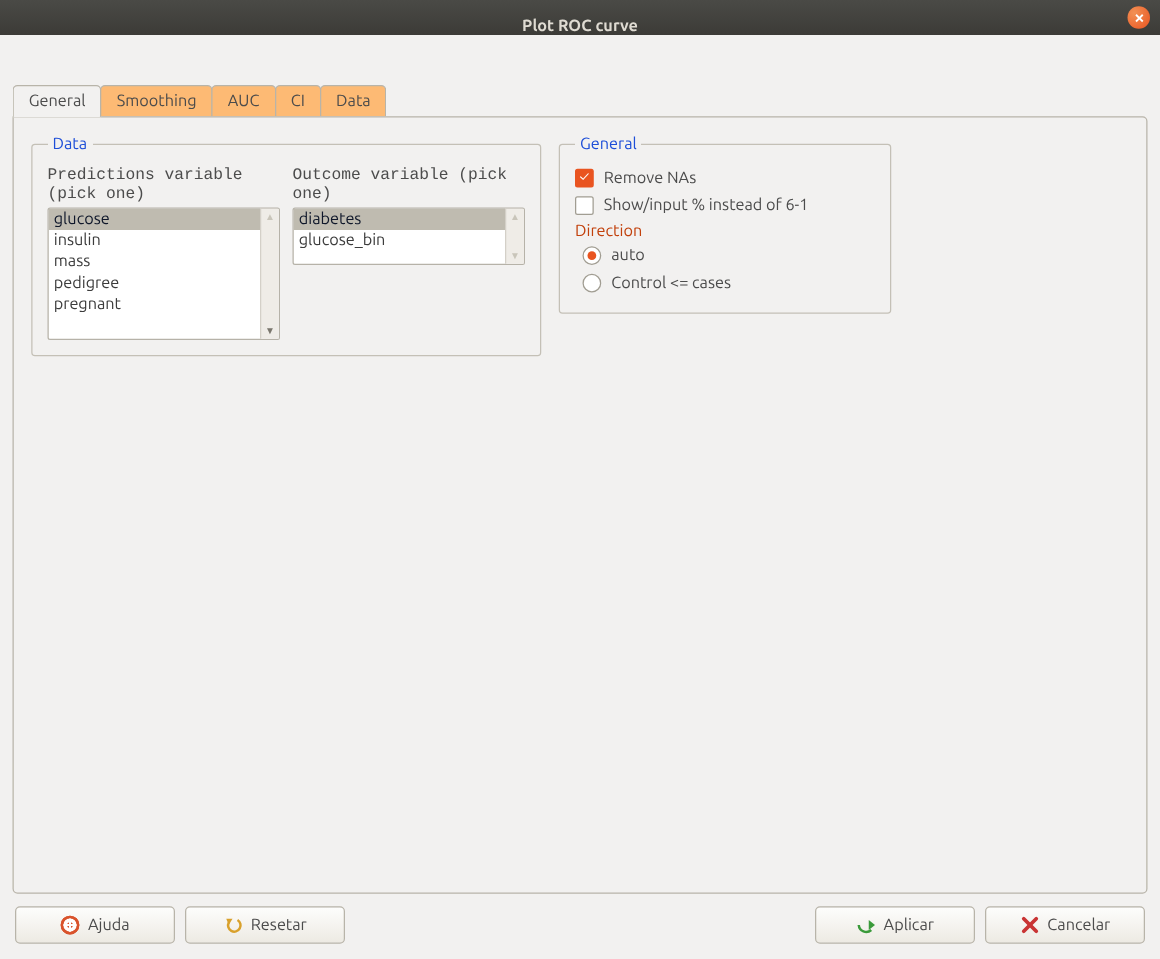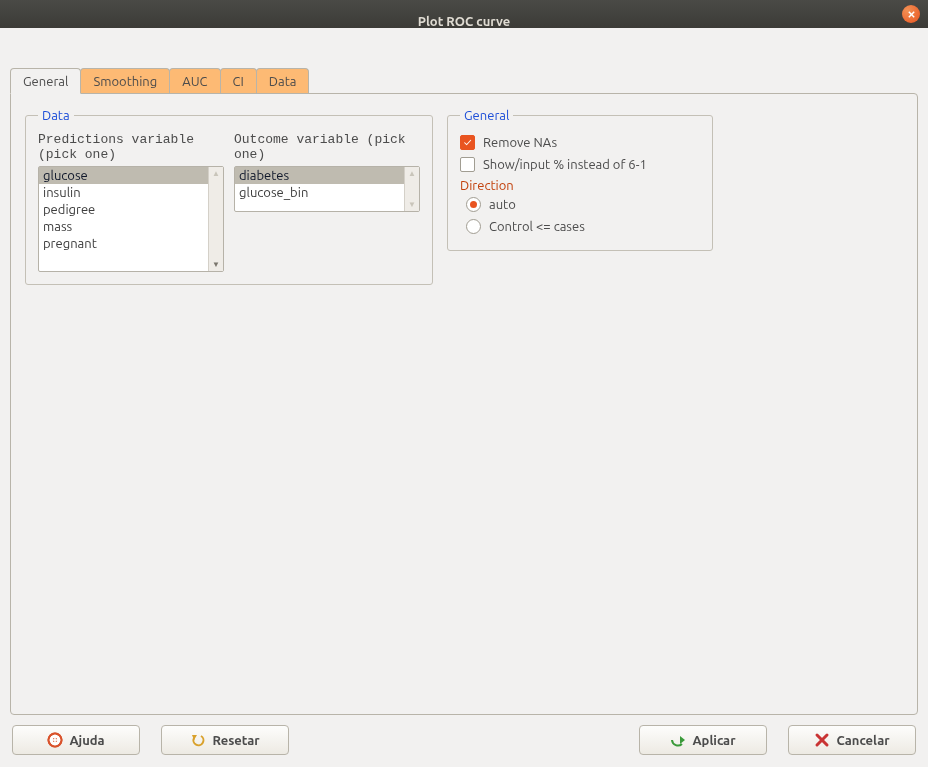--- a/index.html
+++ b/index.html
@@ -127,22 +127,21 @@
 .opt-row .chk, .opt-row .rad { width: 15px; height: 15px; margin-right: 8px; border: 1px solid #a19d92; border-radius: 2px; background: #fff; display: inline-flex; align-items: center; justify-content: center; font-size: 11px; color: #fff; }
 .opt-row .chk.checked { background: #e95420; border-color: #e95420; }
 .opt-row .rad { border-radius: 50%; }
 .opt-row .rad.checked::after { content: ""; width: 7px; height: 7px; border-radius: 50%; background: #e95420; }
 .opt-heading { font-size: 13px; color: #c2410c; margin: 4px 0 2px 0; }
 .radio-group .opt-row { margin-left: 6px; }
 
 .button-bar {
   display: flex;
   padding: 10px 2px 2px 2px;
-  gap: 21px;
-  font-weight: bold;
+  gap: 8px;
 }
 .button-bar .spacer { flex: 1; }
 .btn {
   min-width: 128px;
   height: 30px;
   border: 1px solid #b8b4a9;
   border-radius: 4px;
   background: linear-gradient(#fdfdfc, #edeae3);
   display: flex;
   align-items: center;
@@ -182,22 +181,22 @@
 
     <fieldset class="data-fieldset">
       <legend>Data</legend>
       <div class="data-cols">
         <div class="data-col">
           <div class="col-label">Predictions variable (pick one)</div>
           <div class="listwrap">
             <div class="listbox">
               <div class="list-item selected"><span>glucose</span></div>
               <div class="list-item"><span>insulin</span></div>
+              <div class="list-item"><span>mass</span></div>
               <div class="list-item"><span>pedigree</span></div>
-              <div class="list-item"><span>mass</span></div>
               <div class="list-item"><span>pregnant</span></div>
             </div>
             <div class="scrollbar">
               <div class="sb-btn disabled">▲</div>
               <div class="sb-btn">▼</div>
             </div>
           </div>
         </div>
         <div class="data-col">
           <div class="col-label">Outcome variable (pick one)</div>

